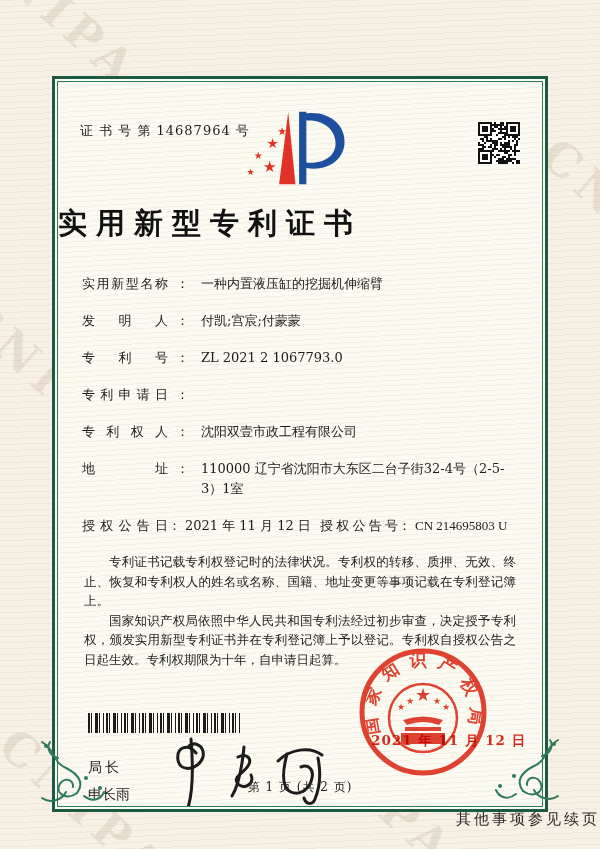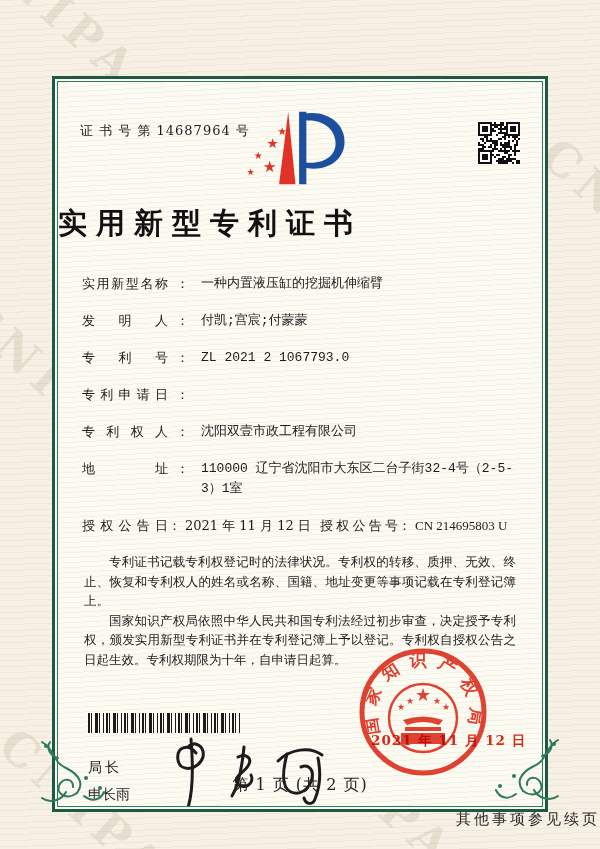--- a/index.html
+++ b/index.html
@@ -19,34 +19,34 @@
   .cert-no{position:absolute;left:22px;top:40px;font-size:13px;color:#1c1c1c;letter-spacing:1px;}
   .logo{position:absolute;left:50%;top:24px;transform:translateX(-50%);}
   .qr{position:absolute;right:22px;top:40px;width:42px;height:42px;background:#fff;}
   .title{margin-top:10px;text-align:left;font-size:29px;font-weight:bold;
     letter-spacing:9px;color:#111;}
   .fields{margin:30px 22px 0 24px;font-size:13px;color:#1c1c1c;}
   .field-row{display:flex;margin-bottom:17px;line-height:20px;gap:8px;}
   .field-label{display:inline-block;width:86px;text-align:justify;text-align-last:justify;flex:none;}
   .field-label.narrow{width:78px;}
   .field-colon{flex:none;margin-right:4px;}
-  .field-value{flex:1;max-width:354px;font-family:Liberation Mono, monospace;}
+  .field-value{flex:1;max-width:354px;}
   .grant-row{display:flex;margin-bottom:0;line-height:20px;margin-top:13px;}
   .grant-left{display:flex;width:238px;flex:none;}
   .grant-right{display:flex;flex:1;font-family:Liberation Serif, serif;}
   .paragraphs{margin:16px 26px 0 26px;font-size:12.5px;line-height:19.5px;color:#222;text-align:justify;}
   .paragraphs p{margin:0;text-indent:2em;}
   .barcode{margin:44px 0 0 30px;width:152px;height:20px;
     background:repeating-linear-gradient(90deg,#1a1a1a 0 2px,#fdfaf2 2px 3px,#1a1a1a 3px 4px,#fdfaf2 4px 7px,#1a1a1a 7px 10px,#fdfaf2 10px 11px,#1a1a1a 11px 12px,#fdfaf2 12px 15px,#1a1a1a 15px 16px,#fdfaf2 16px 18px);}
   .sign-block{position:relative;height:120px;margin-top:14px;}
   .sign-titles{position:absolute;left:30px;top:12px;font-size:14px;color:#1c1c1c;}
   .sign-titles .t1{letter-spacing:3px;margin-bottom:9px;}
   .signature-svg{position:absolute;left:100px;top:-14px;}
   .page-number{position:absolute;left:0;right:0;bottom:10px;text-align:center;
-    font-size:16px;color:#222;letter-spacing:1px;}
+    font-size:12px;color:#222;letter-spacing:1px;}
   .seal{position:absolute;left:353px;top:638px;mix-blend-mode:multiply;}
   .seal-date{position:absolute;left:371px;top:732px;font-size:13.5px;font-weight:bold;
     color:#d92c1a;letter-spacing:1px;white-space:nowrap;mix-blend-mode:multiply;}
   .ornament{position:absolute;width:72px;height:66px;}
   .ornament.br{left:492px;top:736px;}
   .ornament.bl{left:36px;top:738px;transform:scaleX(-1);}
   .continuation{position:absolute;left:0;right:0;top:810px;text-align:right;
     font-size:15px;color:#2a2a2a;letter-spacing:3px;}
 </style>
 </head>

